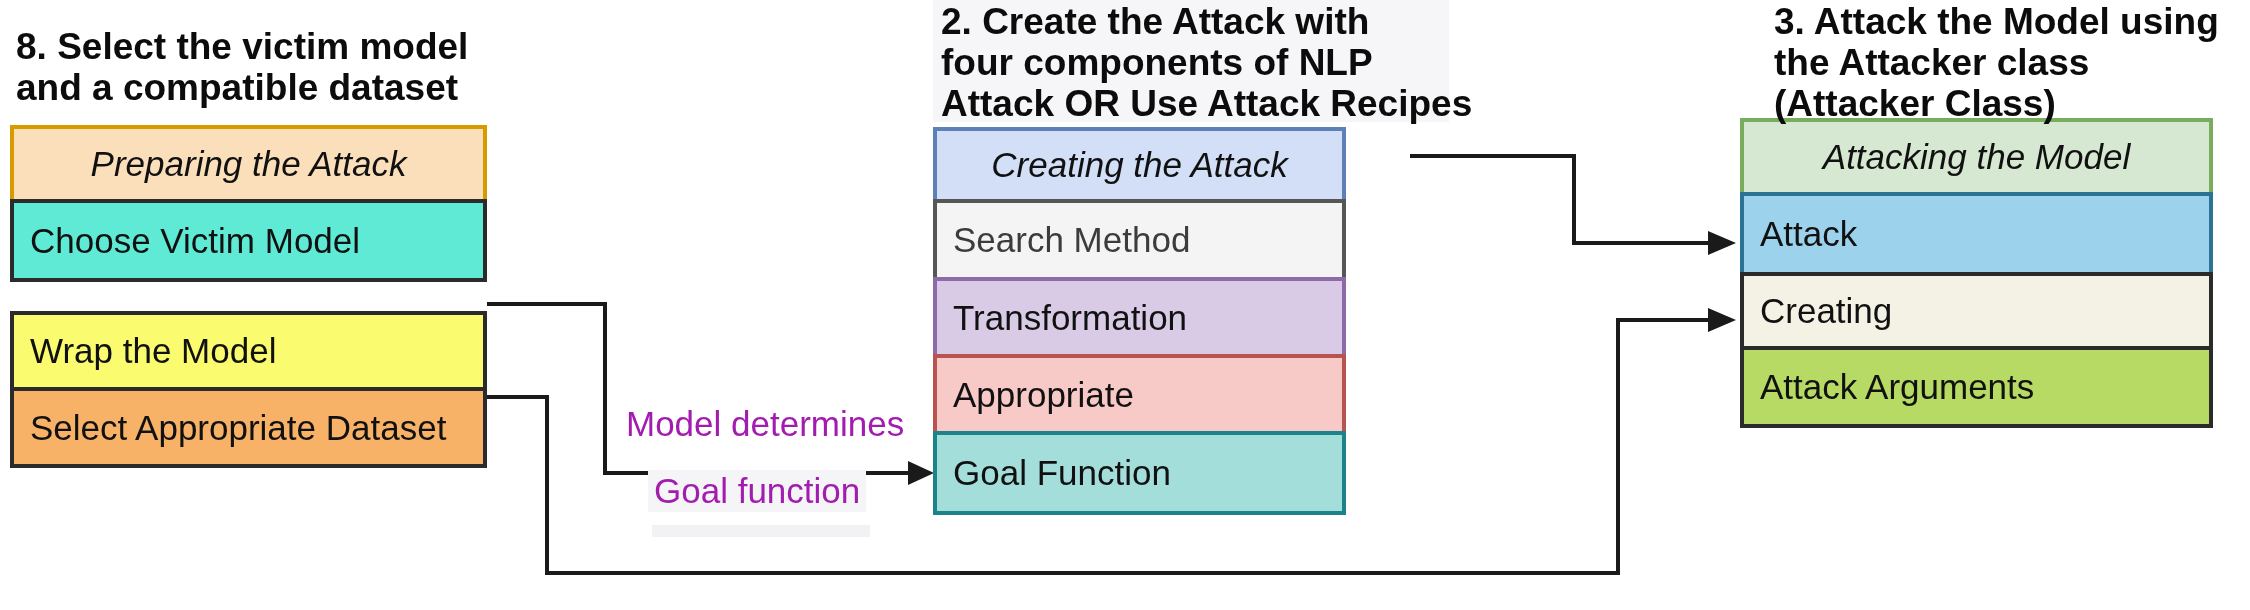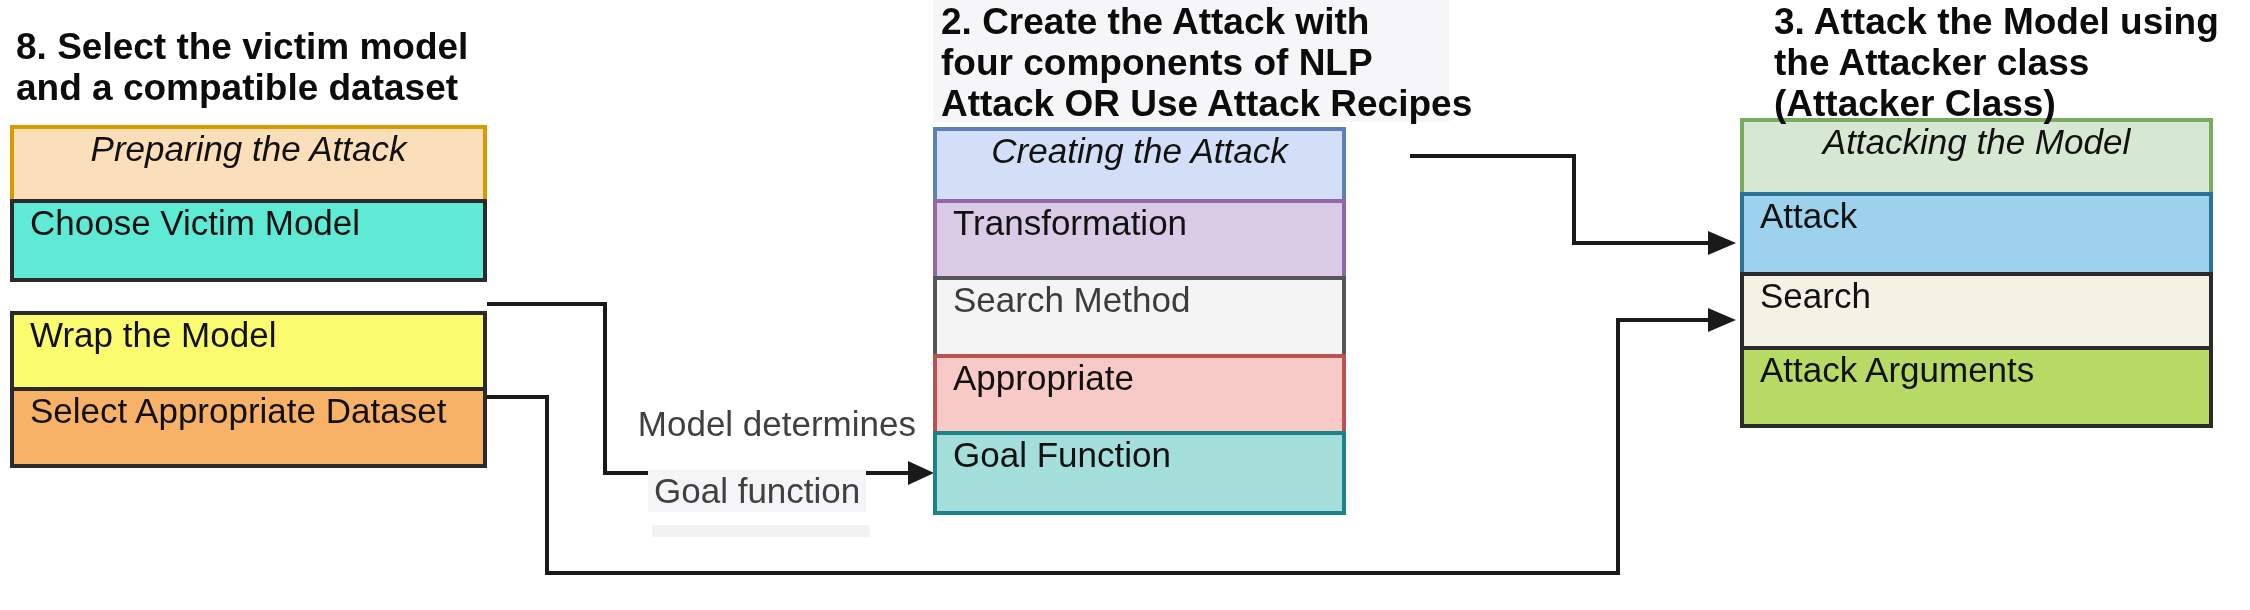--- a/index.html
+++ b/index.html
@@ -23,33 +23,33 @@
   .arrows{position:absolute;left:0;top:0;z-index:1;}
   .arrows path{fill:none;stroke:#1a1a1a;stroke-width:4;}
   .arrows polygon{fill:#1a1a1a;stroke:none;}
 
   .stack{position:absolute;z-index:2;}
   .stack-1{left:10px;top:125px;width:477px;}
   .stack-2{left:933px;top:127px;width:413px;}
   .stack-3{left:1740px;top:118px;width:473px;}
 
   .cell{
-    box-sizing:border-box;border:4px solid #2b2b2b;display:flex;
+    box-sizing:border-box;border:4px solid #2b2b2b;display:flex;align-items:center;
     padding:0 10px 0 16px;font-size:35px;color:#111;white-space:nowrap;overflow:hidden;
   }
   .cell + .cell{margin-top:-4px;}
   .cell.header{justify-content:center;font-style:italic;padding:0 10px;}
 
   .s1-h{height:78px}.s1-0{height:83px}.s1-1{height:80px}.s1-2{height:81px}
   .s2-h{height:76px}.s2-0{height:81px}.s2-1{height:82px}.s2-2{height:81px}.s2-3{height:84px}
   .s3-h{height:78px}.s3-0{height:84px}.s3-1{height:78px}.s3-2{height:82px}
 
   .alabel{
-    position:absolute;z-index:3;font-size:35px;line-height:40px;color:#404040;
-    text-align:right;white-space:nowrap;
+    position:absolute;z-index:3;font-size:35px;line-height:40px;color:#a21caf;
+    text-align:left;white-space:nowrap;
   }
   .al1{left:626px;top:404px;width:290px;}
   .al2{left:648px;top:470px;}
   .al2 span{background:#f5f5f7;padding:1px 6px;display:inline-block;}
 </style>
 </head>
 <body>
 
 <div class="canvas">
 
@@ -92,43 +92,43 @@
     </div>
     <div class="cell s1-2" style="background: rgb(247, 178, 103); border-color: rgb(43, 43, 43);">
       <span>Select Appropriate Dataset</span>
     </div>
   </div>
 
   <div class="stack stack-2">
     <div class="cell header s2-h" style="background: rgb(210, 223, 247); border-color: rgb(93, 128, 182);">
       <span>Creating the Attack</span>
     </div>
+    <div class="cell s2-1" style="background: rgb(244, 244, 244); border-color: rgb(86, 86, 86); color: rgb(60, 60, 60);">
+      <span>Search Method</span>
+    </div>
     <div class="cell s2-0" style="background: rgb(217, 203, 229); border-color: rgb(142, 107, 168);">
       <span>Transformation</span>
-    </div>
-    <div class="cell s2-1" style="background: rgb(244, 244, 244); border-color: rgb(86, 86, 86); color: rgb(60, 60, 60);">
-      <span>Search Method</span>
     </div>
     <div class="cell s2-2" style="background: rgb(247, 202, 199); border-color: rgb(184, 84, 80);">
       <span>Appropriate</span>
     </div>
     <div class="cell s2-3" style="background: rgb(163, 222, 219); border-color: rgb(29, 131, 139);">
       <span>Goal Function</span>
     </div>
   </div>
 
   <div class="stack stack-3">
     <div class="cell header s3-h" style="background: rgb(214, 232, 209); border-color: rgb(121, 173, 94);">
       <span>Attacking the Model</span>
     </div>
     <div class="cell s3-0" style="background: rgb(157, 210, 236); border-color: rgb(43, 114, 148);">
       <span>Attack</span>
     </div>
     <div class="cell s3-1" style="background: rgb(244, 242, 229); border-color: rgb(43, 43, 43);">
-      <span>Search</span>
+      <span>Creating</span>
     </div>
     <div class="cell s3-2" style="background: rgb(182, 218, 99); border-color: rgb(43, 43, 43);">
       <span>Attack Arguments</span>
     </div>
   </div>
 
   <div class="alabel al1">Model determines</div>
   <div class="alabel al2">
     <span>Goal function</span>
   </div>

